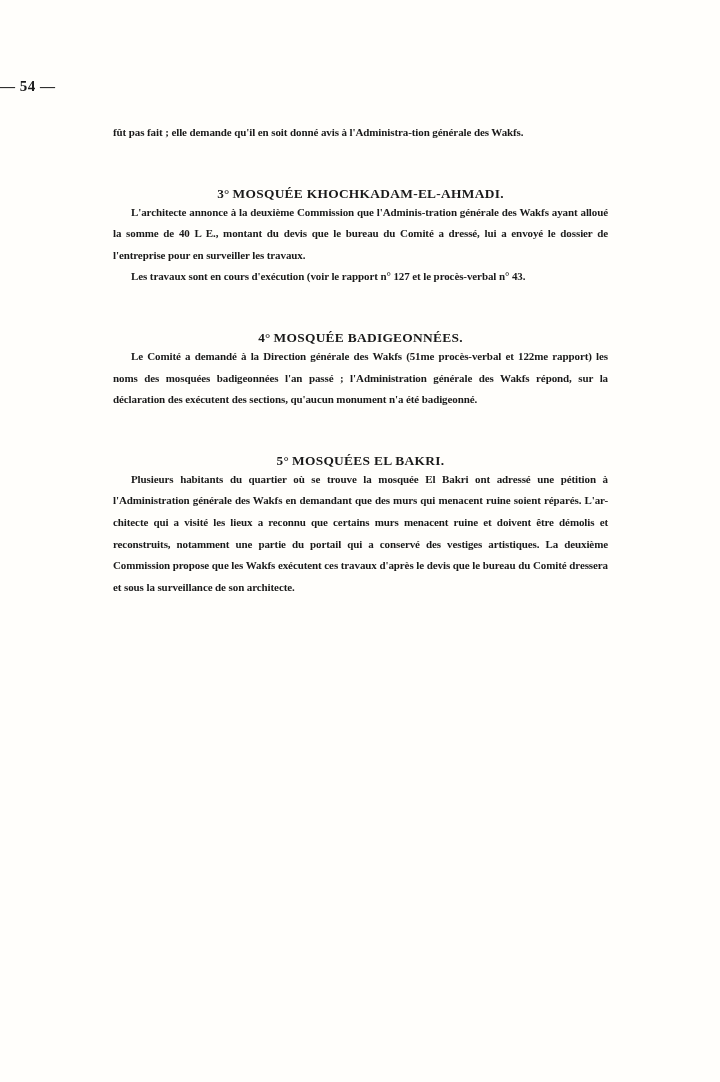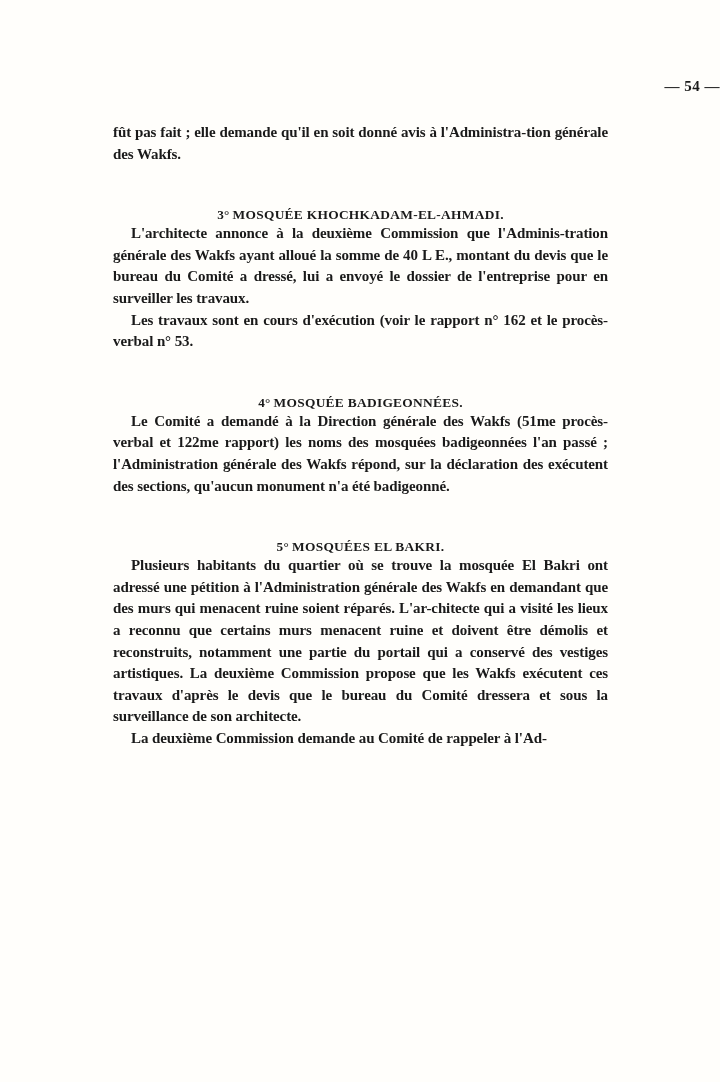--- a/index.html
+++ b/index.html
@@ -21,35 +21,35 @@
     left: 0;
     width: 720px;
     height: 1082px;
     background: #fffefb;
   }
   .page-number {
     position: absolute;
     top: 78px;
     left: 0;
     width: 720px;
-    text-align: right;
+    text-align: left;
     font-family: "Liberation Serif", serif;
     font-weight: bold;
     font-size: 15px;
     letter-spacing: 0.5px;
   }
   .content {
     position: absolute;
     top: 122px;
     left: 113px;
     width: 495px;
   }
   p.body-par {
     margin: 0 0 0 0;
-    font-size: 15px;
+    font-size: 11px;
     line-height: 21.6px;
     text-align: justify;
     text-justify: inter-word;
     font-family: "Liberation Serif", serif;
     font-weight: 600;
     letter-spacing: -0.1px;
   }
   p.indent {
     text-indent: 18px;
   }
@@ -86,30 +86,29 @@
 
   <div class="content">
 
     <p class="body-par">fût pas fait ; elle demande qu'il en soit donné  avis à l'Administra-tion générale des Wakfs.</p>
 
     <div class="section-head sp-before-head">
       <span class="num">3°</span>
       <span class="caps">MOSQUÉE KHOCHKADAM-EL-AHMADI.</span>
     </div>
     <p class="body-par indent sp-after-head">L'architecte  annonce  à  la  deuxième Commission que l'Adminis-tration générale  des  Wakfs ayant  alloué  la somme  de 40  L E., montant du devis que le bureau du Comité a dressé, lui a envoyé le dossier de l'entreprise pour en surveiller les travaux.</p>
-    <p class="body-par indent tight-par">Les travaux sont en cours d'exécution (voir  le  rapport  n° 162 et le procès-verbal n° 53.</p>
+    <p class="body-par indent tight-par">Les travaux sont en cours d'exécution (voir  le  rapport  n° 127 et le procès-verbal n° 43.</p>
 
     <div class="section-head sp-before-head">
       <span class="num">4°</span>
       <span class="caps">MOSQUÉE BADIGEONNÉES.</span>
     </div>
     <p class="body-par indent sp-after-head">Le Comité a demandé  à  la  Direction  générale  des  Wakfs (51me procès-verbal et 122me rapport) les noms des mosquées badigeonnées l'an passé ; l'Administration générale des  Wakfs répond, sur la déclaration des exécutent des sections, qu'aucun monument n'a été badigeonné.</p>
 
     <div class="section-head sp-before-head">
       <span class="num">5°</span>
       <span class="caps">MOSQUÉES EL BAKRI.</span>
     </div>
     <p class="body-par indent sp-after-head">Plusieurs habitants du quartier où se trouve la mosquée El Bakri ont adressé une pétition à l'Administration  générale  des Wakfs en demandant  que des murs qui menacent  ruine soient réparés. L'ar-chitecte qui a visité les lieux a reconnu que certains murs menacent ruine et doivent être démolis et reconstruits, notamment une partie du portail qui a conservé des  vestiges artistiques. La deuxième Commission propose que les  Wakfs exécutent ces travaux d'après le devis que le bureau du Comité dressera et sous la surveillance de son architecte.</p>
 
-    <p class="body-par indent sp-after-head-tight">La deuxième Commission demande au Comité de rappeler à l'Ad-</p>
 
   </div>
 </div>
 
 </body></html>

